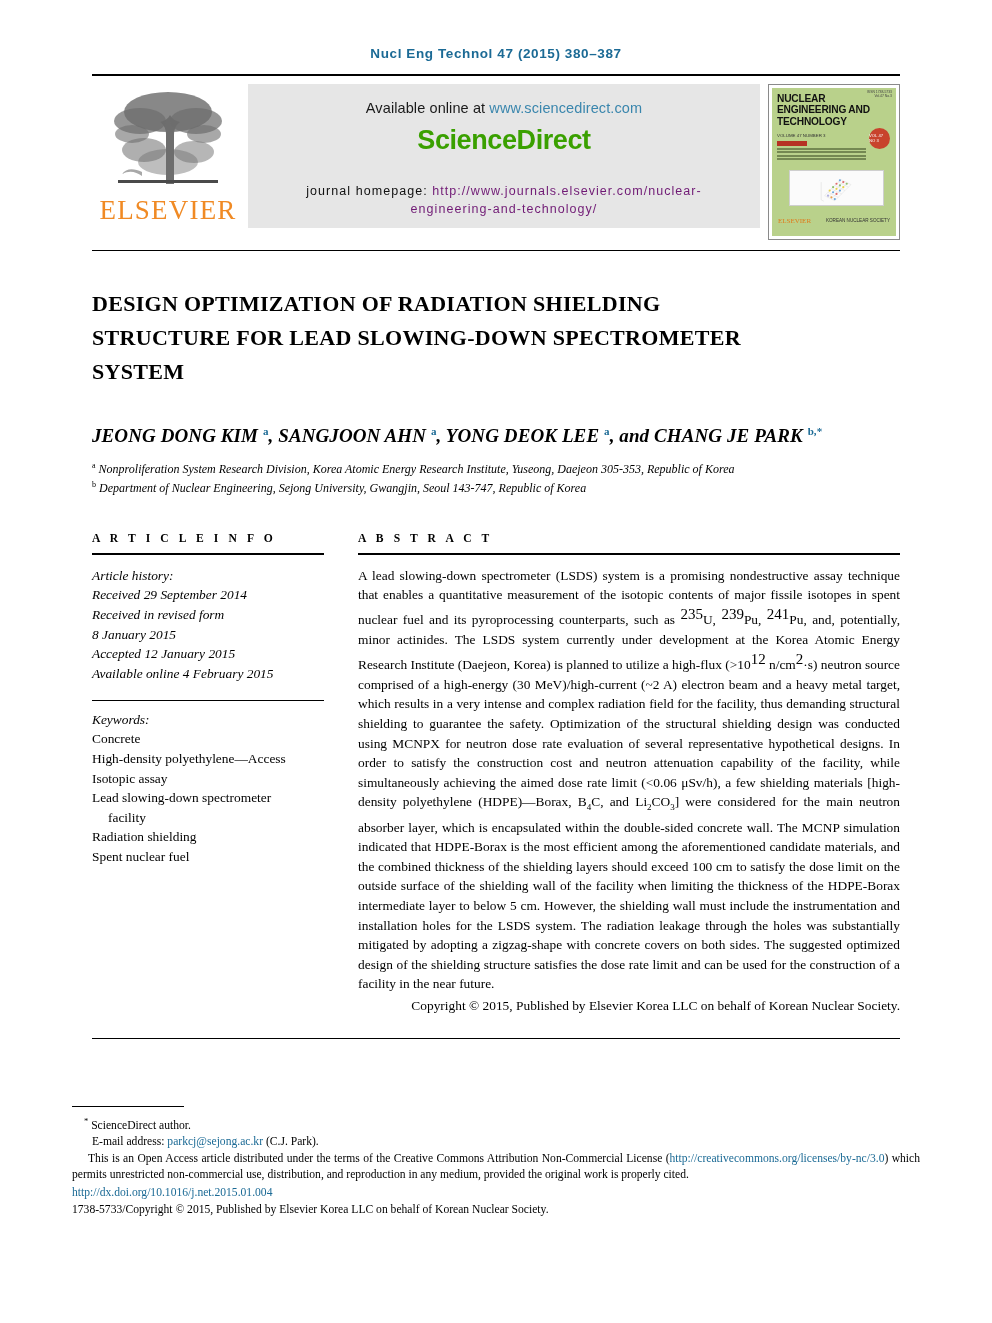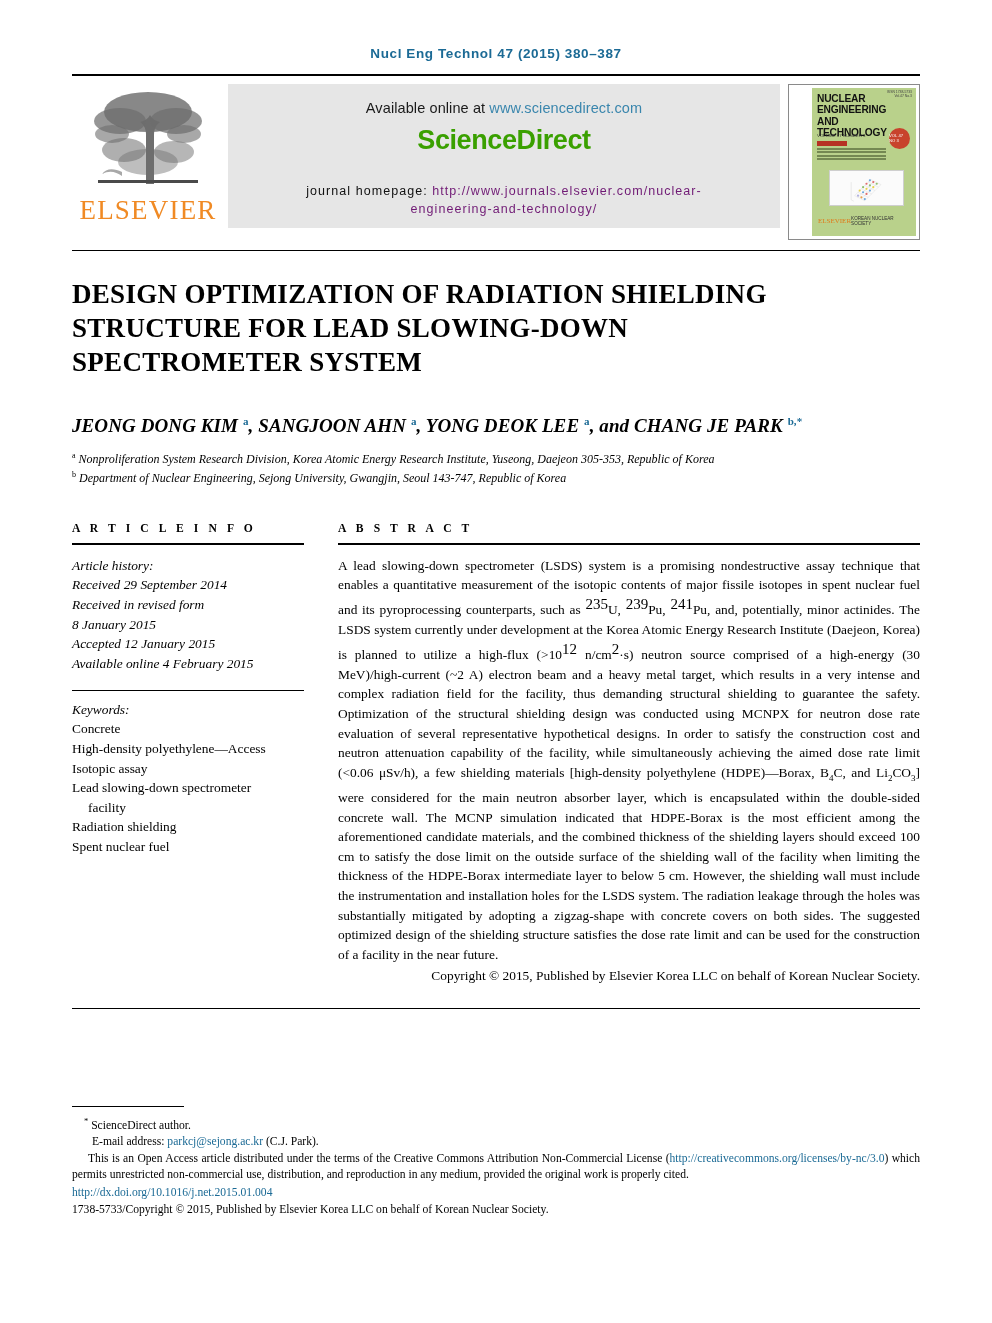--- a/index.html
+++ b/index.html
@@ -13,21 +13,21 @@
     font-family: "Liberation Serif", "DejaVu Serif", serif;
     color: #000000;
     position: relative;
     overflow: hidden;
   }
   .page {
     position: relative;
     width: 992px;
     height: 1323px;
     box-sizing: border-box;
-    padding: 0 72px;
+    padding: 0 92px;
   }
 
   
   .runhead {
     text-align: center;
     color: #1b6a95;
     font-family: "Liberation Sans", sans-serif;
     font-weight: bold;
     font-size: 13.5px;
     letter-spacing: 0.6px;
@@ -112,21 +112,20 @@
     border: 1px solid #8a8a8a;
     background: #ffffff;
     box-sizing: border-box;
     position: relative;
     overflow: hidden;
   }
   .cover-inner {
     position: absolute;
     inset: 3px;
     background: #b9d18b;
-    margin-left: 20px;
   }
   .cover-title {
     position: absolute;
     left: 5px;
     top: 5px;
     right: 26px;
     font-family: "Liberation Sans", sans-serif;
     font-weight: bold;
     font-size: 10.2px;
     line-height: 11.5px;
@@ -227,23 +226,23 @@
   .article-type {
     font-family: "Liberation Serif", serif;
     font-weight: bold;
     font-size: 20px;
     margin-top: 18px;
     letter-spacing: 0.2px;
   }
   .title {
     font-family: "Liberation Serif", serif;
     font-weight: bold;
-    font-size: 27px;
+    font-size: 22px;
     line-height: 34px;
-    margin-top: 26px;
+    margin-top: 36px;
     letter-spacing: 0.3px;
     max-width: 700px;
   }
 
   
   .authors {
     font-family: "Liberation Serif", serif;
     font-style: italic;
     font-weight: bold;
     font-size: 19px;

